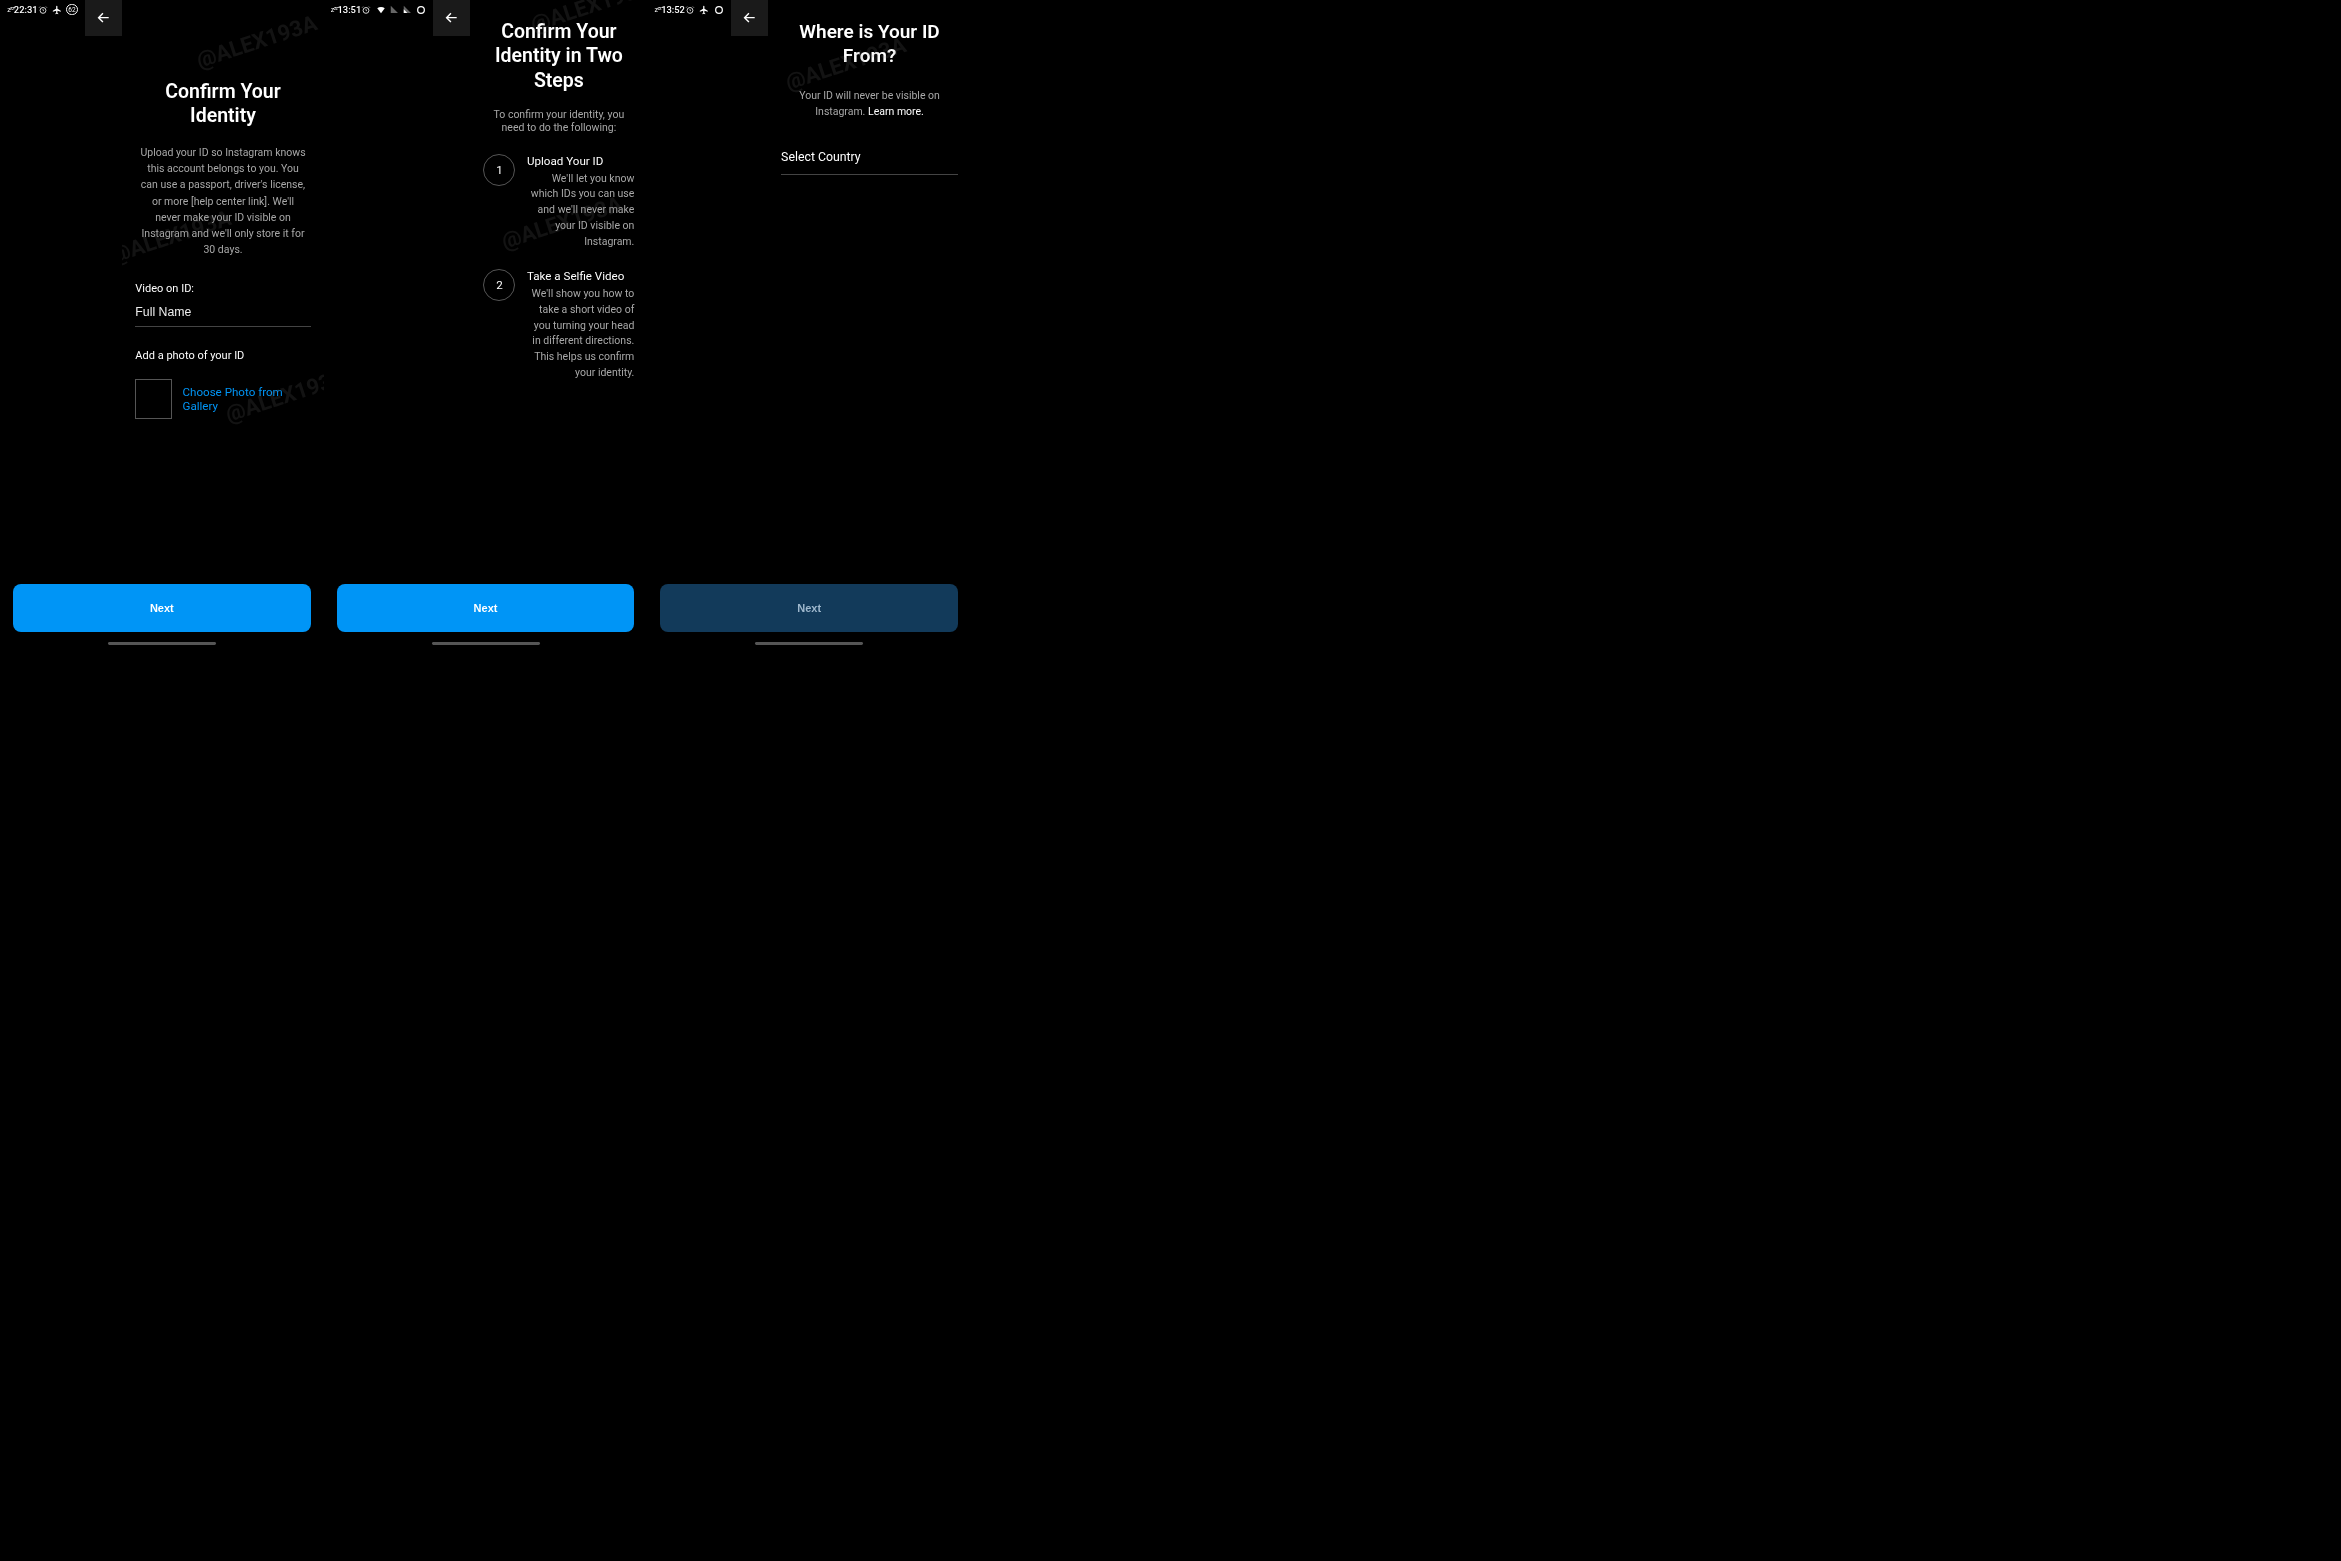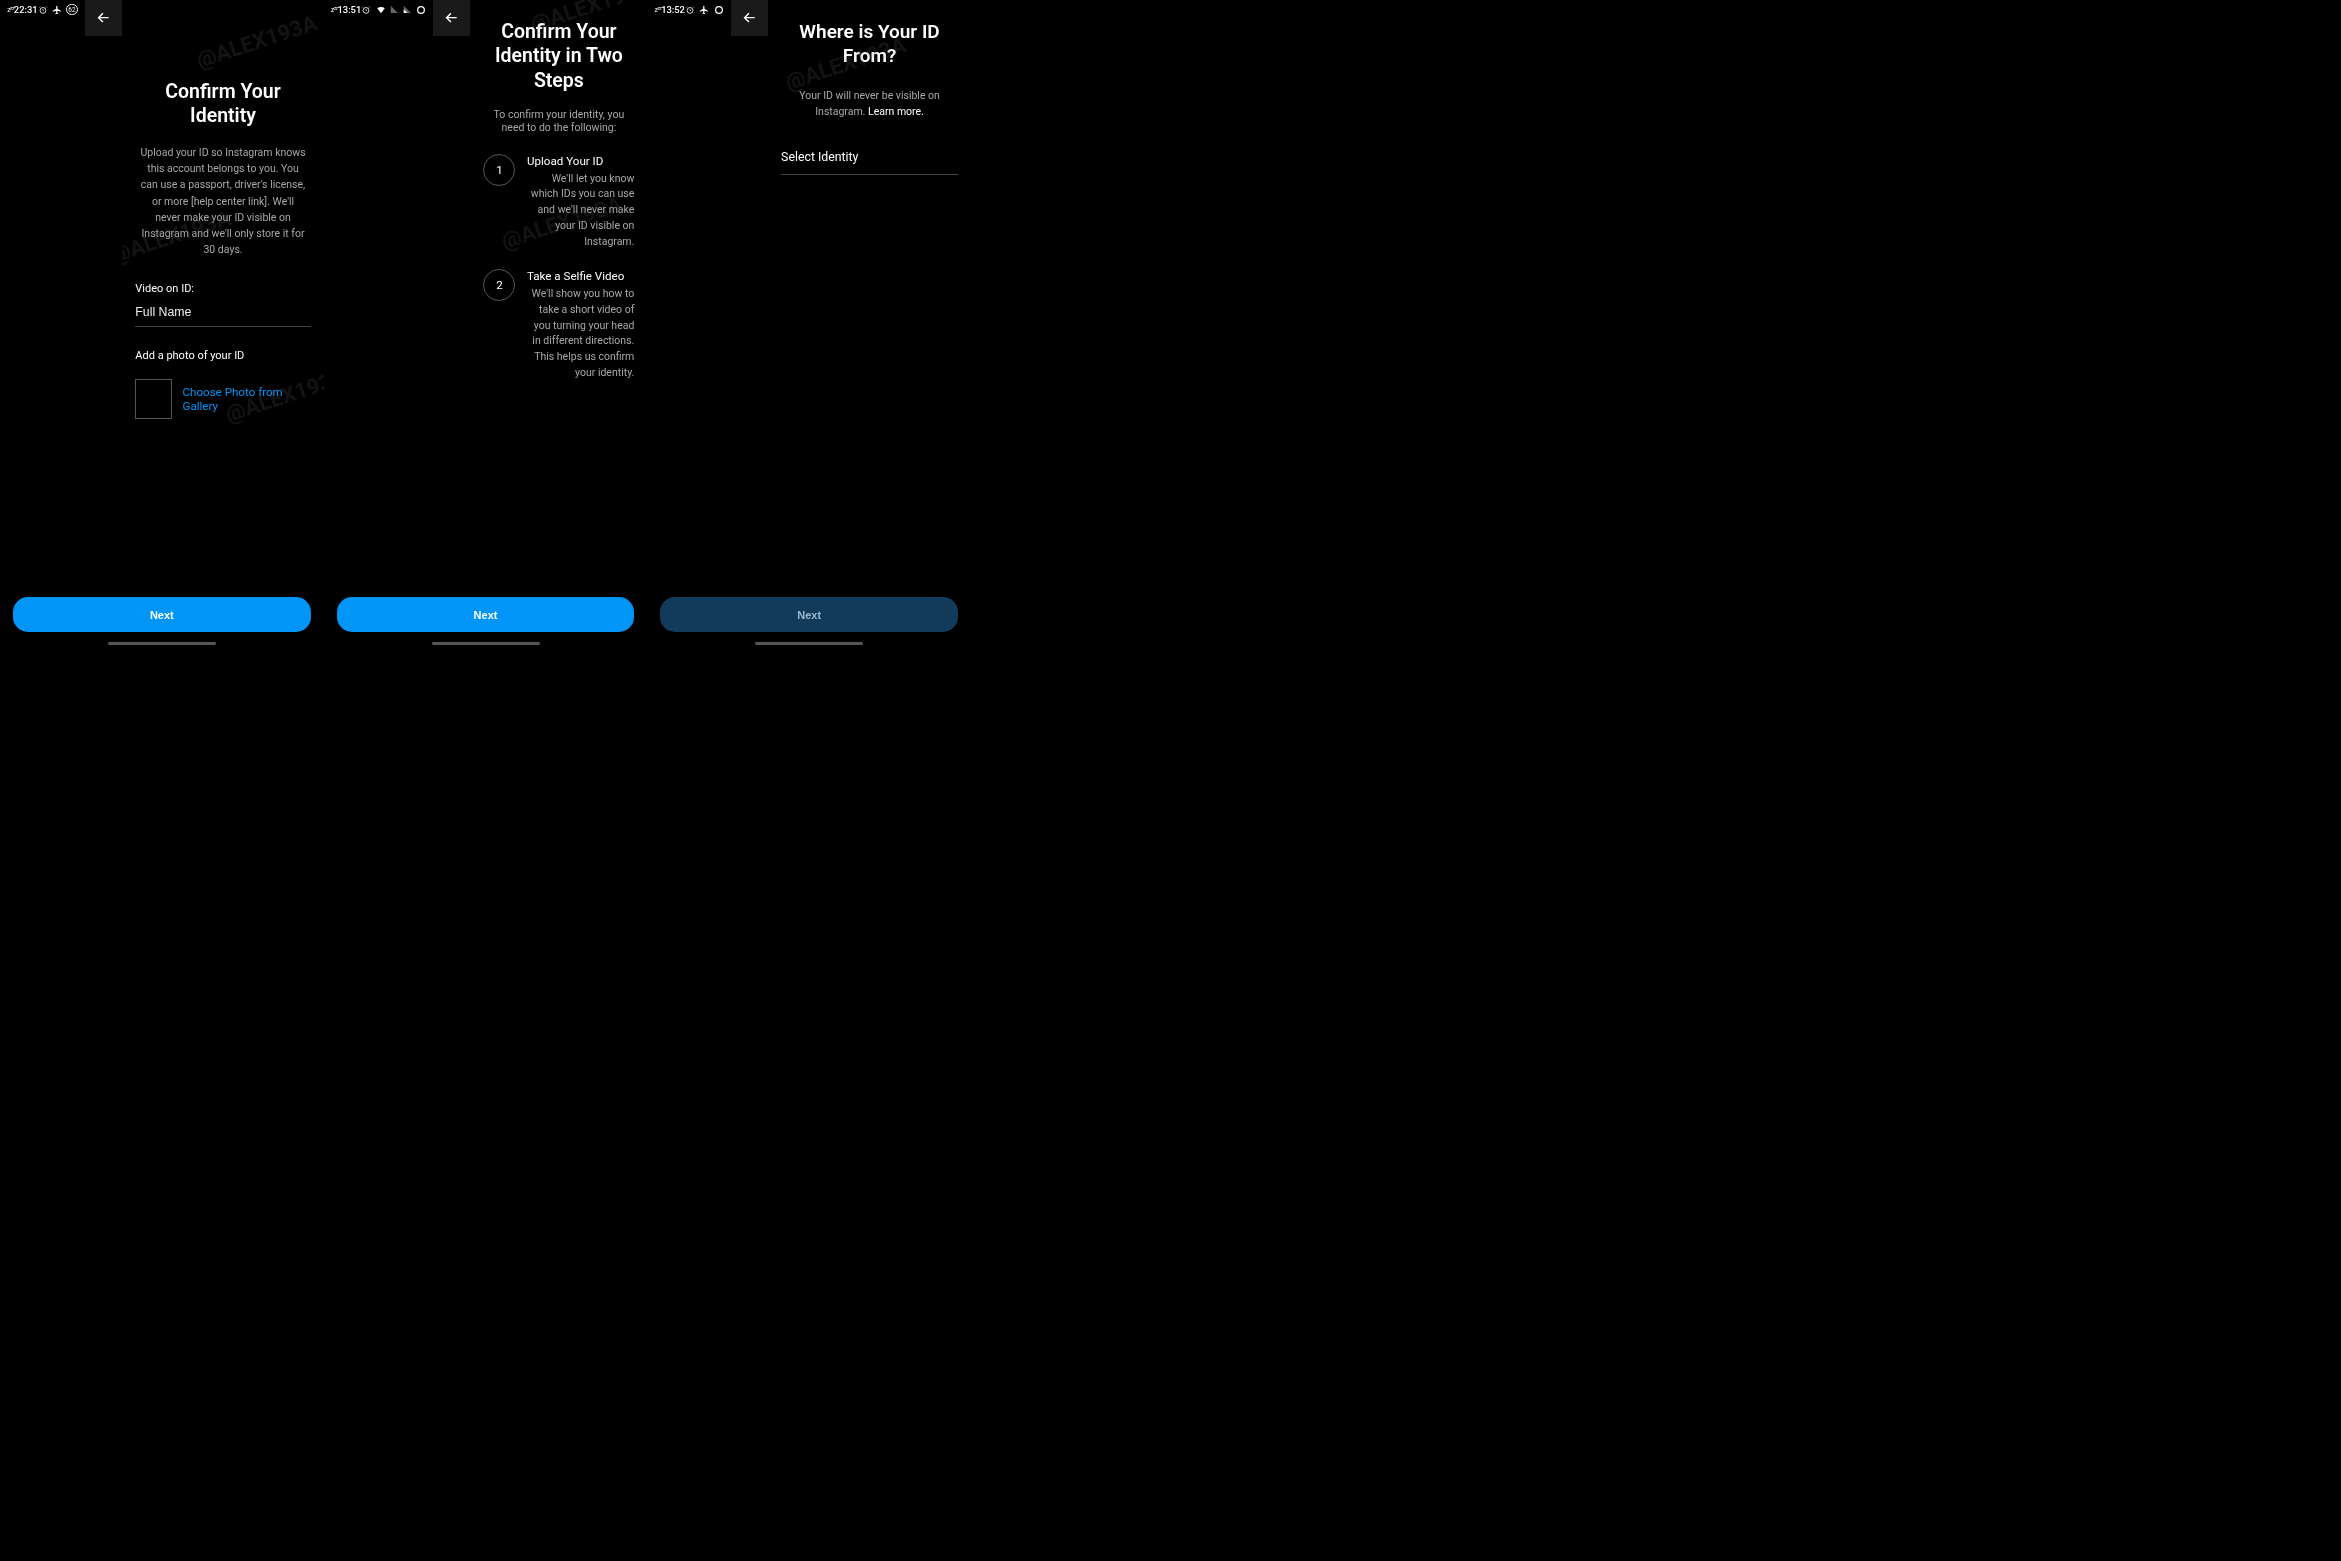--- a/index.html
+++ b/index.html
@@ -144,23 +144,23 @@
     margin-top: 20px;
     font-size: 12.3px;
     cursor: pointer;
   }
   .learn-link { color: #fff; }
   
   .next-btn {
     position: absolute;
     left: 13px; right: 13px;
     bottom: 16px;
-    height: 35px;
+    height: 48px;
     border: none;
-    border-radius: 15px;
+    border-radius: 8px;
     font-size: 11px;
     font-weight: 600;
     cursor: pointer;
     color: #fff;
   }
   .next-active { background: #0095f6; }
   .next-disabled { background: #123a5a; color: #9fb8cd; }
   
   .nav-handle {
     position: absolute;
@@ -330,19 +330,19 @@
         </svg>
     </div>
   </div>
   <div class="content">
     <div class="wm" style="top:51px;left:14.5px;">@ALEX193A</div>
     <h1 class="title s3">Where is Your ID From?</h1>
     <p class="subtext s3">
       <span>Your ID will never be visible on Instagram. </span><span class="learn-link">Learn more.</span>
     </p>
     <div class="select-row">
-      <span>Select Identity</span>
+      <span>Select Country</span>
     </div>
   </div>
   <button class="next-btn next-disabled">Next</button>
   <div class="nav-handle"></div>
 </div>
 
 
 </body></html>

